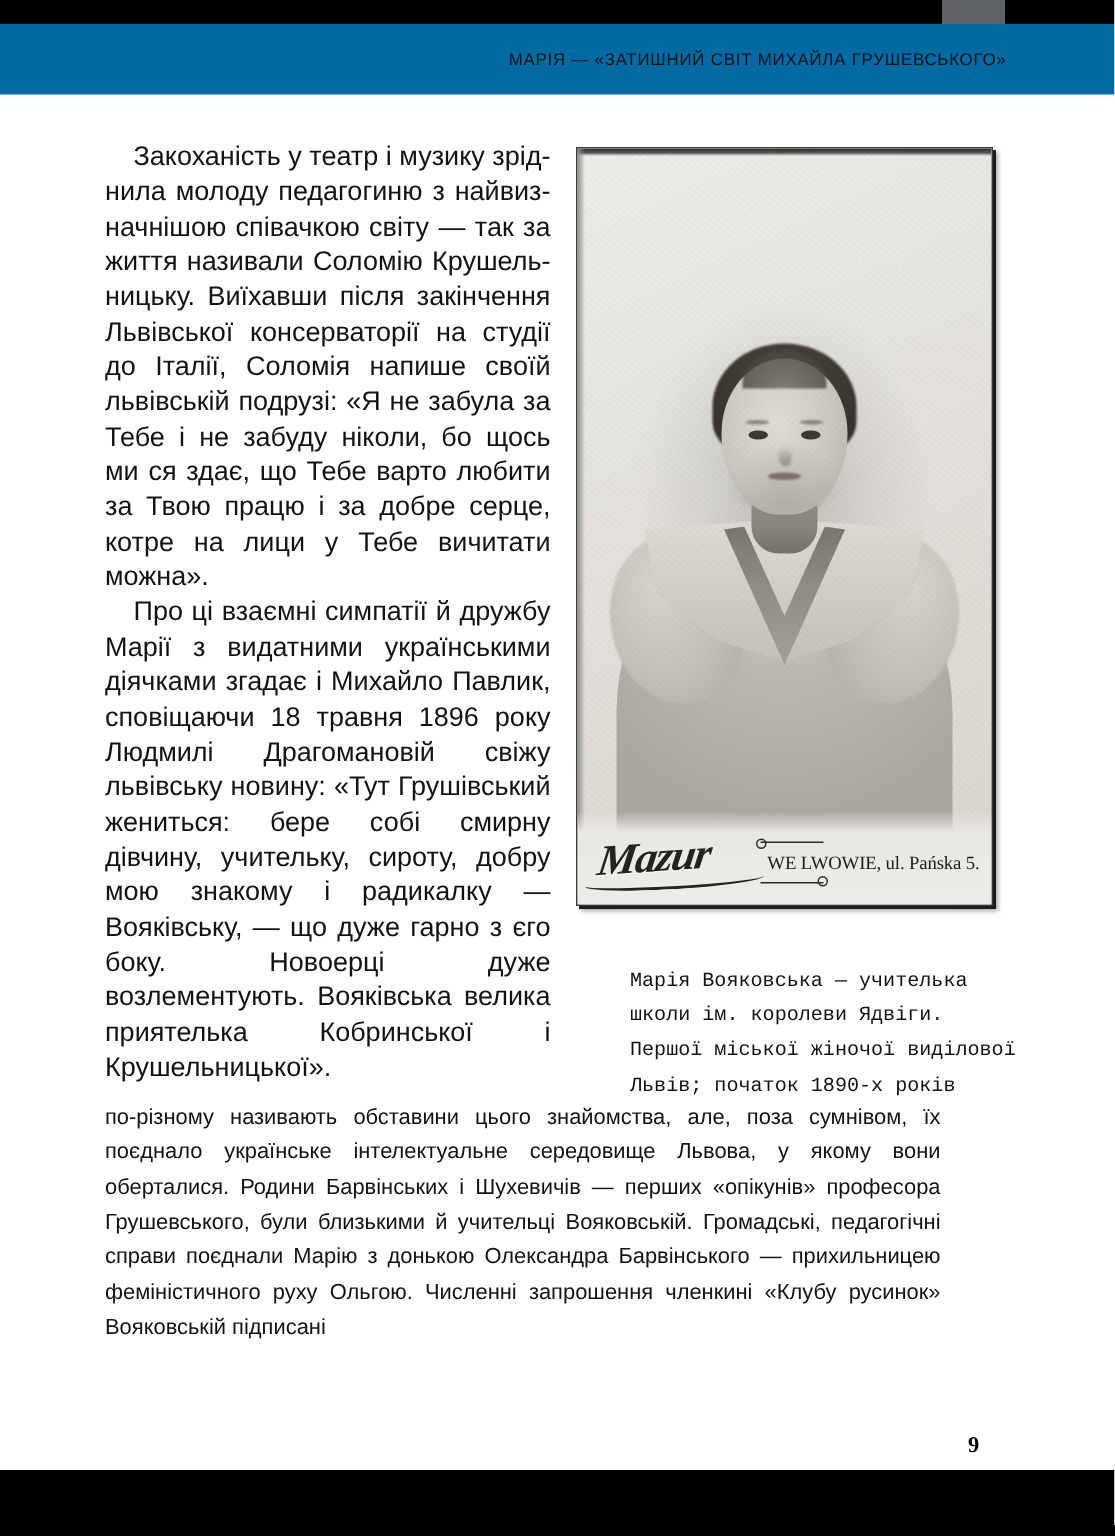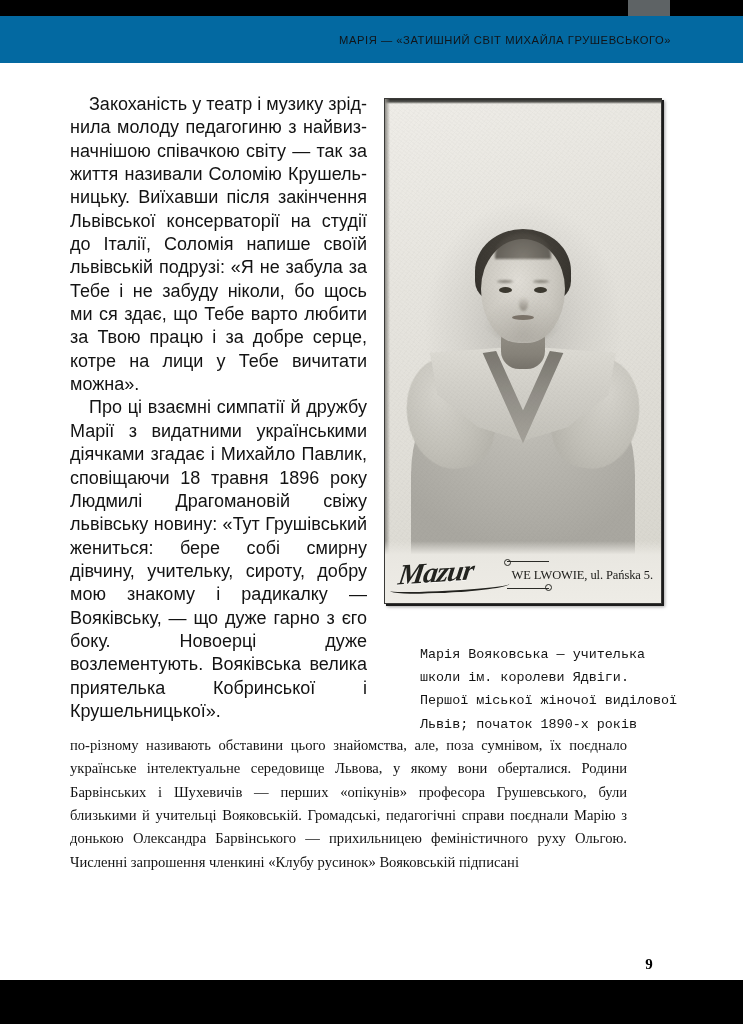--- a/index.html
+++ b/index.html
@@ -105,21 +105,21 @@
     left: 70px;
     top: 671px;
     width: 557px;
     font-family: "Liberation Sans", sans-serif;
     font-size: 14.6px;
     line-height: 23.35px;
     color: #131313;
     text-align: justify;
     text-justify: inter-word;
   }
-  .full-text p { margin: 0; font-family: Liberation Serif, serif; }
+  .full-text p { margin: 0; }
 
   
   .photo-figure {
     position: absolute;
     left: 384px;
     top: 35px;
     width: 276px;
   }
   .photo-frame {
     position: relative;

